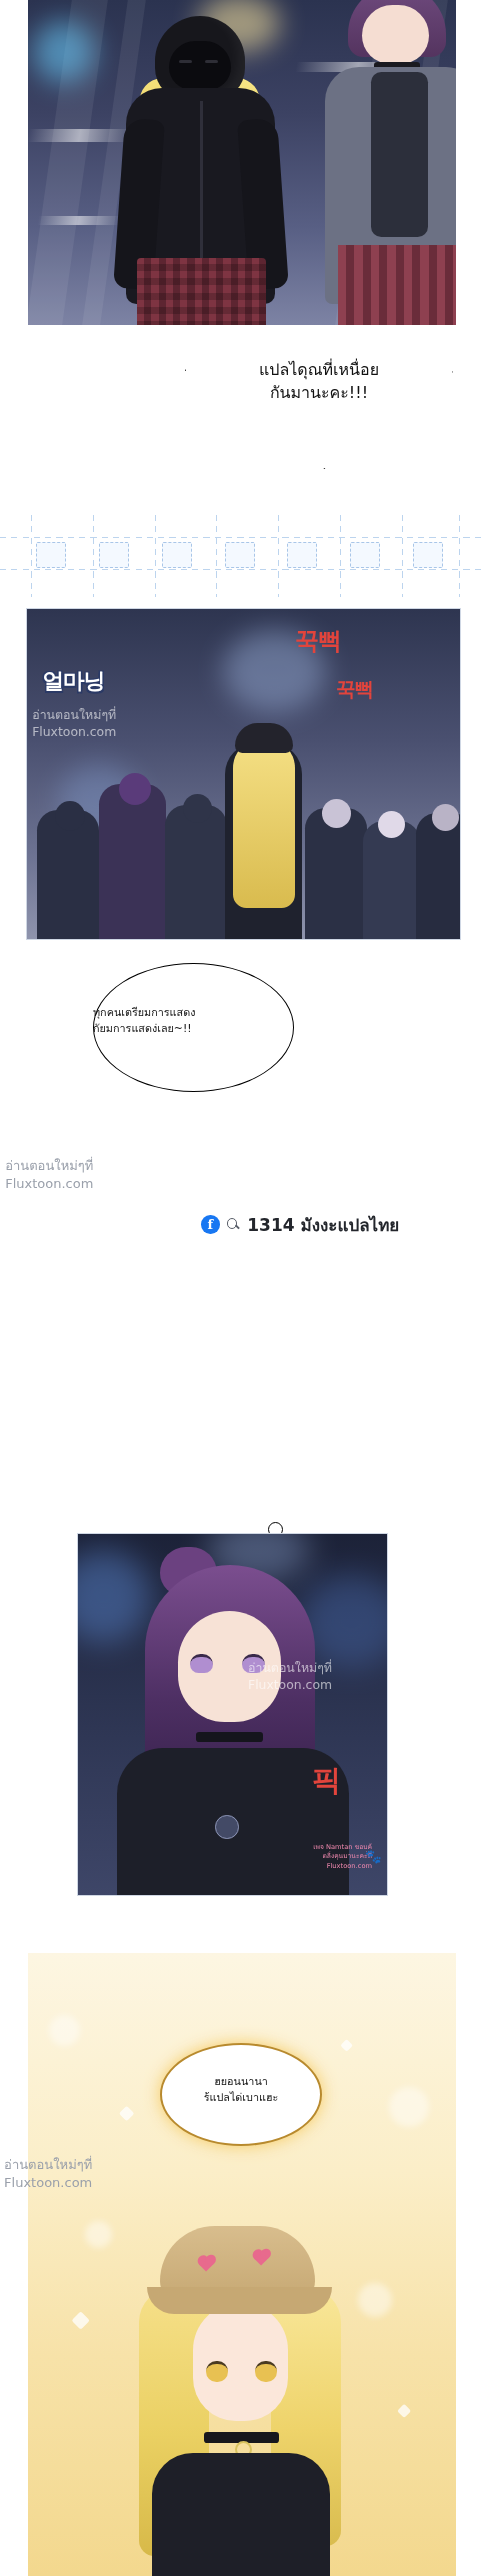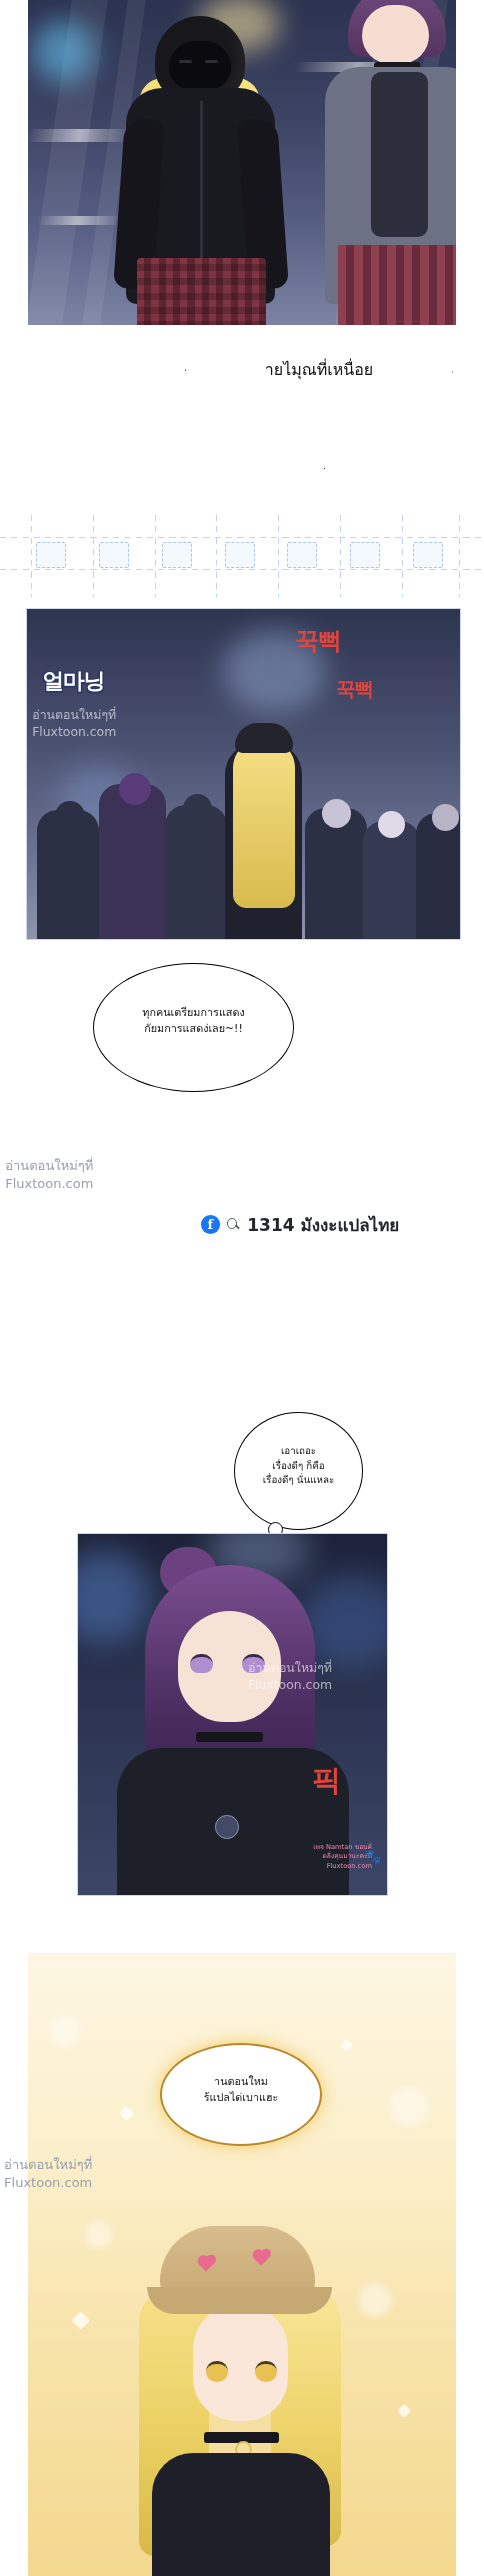--- a/index.html
+++ b/index.html
@@ -326,21 +326,21 @@
     position: absolute;
     inset: 0;
     background: #ffffff;
     border: 1.5px solid #000000;
     border-radius: 50%;
   }
   .bubble-round .br-text {
     position: absolute;
     left: 0; right: 0;
     top: 42px;
-    text-align: center;
+    text-align: left;
     font-size: 10.8px;
     line-height: 1.5;
     color: #111;
     font-family: "DejaVu Sans", sans-serif;
   }
 
   
   .wm {
     position: absolute;
     color: #9aa0ab;
@@ -720,21 +720,22 @@
       <div class="fb-sleeve-l"></div>
       <div class="fb-sleeve-r"></div>
       <div class="fb-zip"></div>
       <div class="fb-skirt"></div>
     </div>
   </div>
 
   <div class="bubble-burst">
     <div class="bb-shape"></div>
     <div class="bb-text">
-      <div>ายไมุณที่เหนื่อย</div>
+      <div>แปลไดุณที่เหนื่อย</div>
+      <div>กันมานะคะ!!!</div>
     </div>
   </div>
 
   <div class="grid-strip">
     <div class="gline-h" style="top:21.6px;"></div>
     <div class="gline-h" style="top:54px;"></div>
     <div class="gline-v" style="left:31px;"></div>
     <div class="gline-v" style="left:93px;"></div>
     <div class="gline-v" style="left:155px;"></div>
     <div class="gline-v" style="left:216px;"></div>
@@ -795,28 +796,20 @@
     <div>อ่านตอนใหม่ๆที่</div>
     <div>Fluxtoon.com</div>
   </div>
 
   <div class="credit-bar">
     <div class="fb-badge">f</div>
     <div class="magnifier"></div>
     <div class="credit-text">1314 มังงะแปลไทย</div>
   </div>
 
-  <div class="bubble-round2">
-    <div class="br-shape"></div>
-    <div class="br-text">
-      <div>เอาเถอะ</div>
-      <div>เรื่องดีๆ ก็คือ</div>
-      <div>เรื่องดีๆ นั่นแหละ</div>
-    </div>
-  </div>
   <div class="tail-dot" style="left:268px;top:1522px;width:13.4px;height:13.4px;"></div>
   <div class="tail-dot" style="left:256px;top:1541px;width:9.3px;height:9.3px;"></div>
   <div class="tail-dot" style="left:246px;top:1557px;width:6.2px;height:6.2px;"></div>
 
   <div class="panel3">
     <div class="p3-glow" style="left:-20.6px;top:15.5px;width:93px;height:93px;background:#5b8ad6;opacity:.45;"></div>
     <div class="p3-glow" style="left:222px;top:41px;width:103px;height:93px;background:#4a6fb5;opacity:.4;"></div>
     <div class="p3-glow" style="left:129px;top:-15.5px;width:103px;height:62px;background:#9fb9e8;opacity:.35;"></div>
 
     <div class="p3-bun"></div>
@@ -852,21 +845,21 @@
     <div class="p4-spark" style="left:93px;top:155px;width:11.3px;height:11.3px;"></div>
     <div class="p4-spark" style="left:314px;top:88px;width:9.3px;height:9.3px;"></div>
     <div class="p4-spark" style="left:46px;top:361px;width:13.4px;height:13.4px;"></div>
     <div class="p4-spark" style="left:371px;top:453px;width:10.3px;height:10.3px;"></div>
     <div class="p4-spark" style="left:222px;top:536px;width:12.4px;height:12.4px;"></div>
   </div>
 
   <div class="bubble-glow">
     <div class="bg-shape"></div>
     <div class="bg-text">
-      <div>านตอนใหม</div>
+      <div>ฮยอนนานา</div>
       <div>ร้แปลได่เบาแฮะ</div>
     </div>
   </div>
 
   <div class="wm" style="left:4.1px;top:2156px;">
     <div>อ่านตอนใหม่ๆที่</div>
     <div>Fluxtoon.com</div>
   </div>
 
   <div class="g4">

